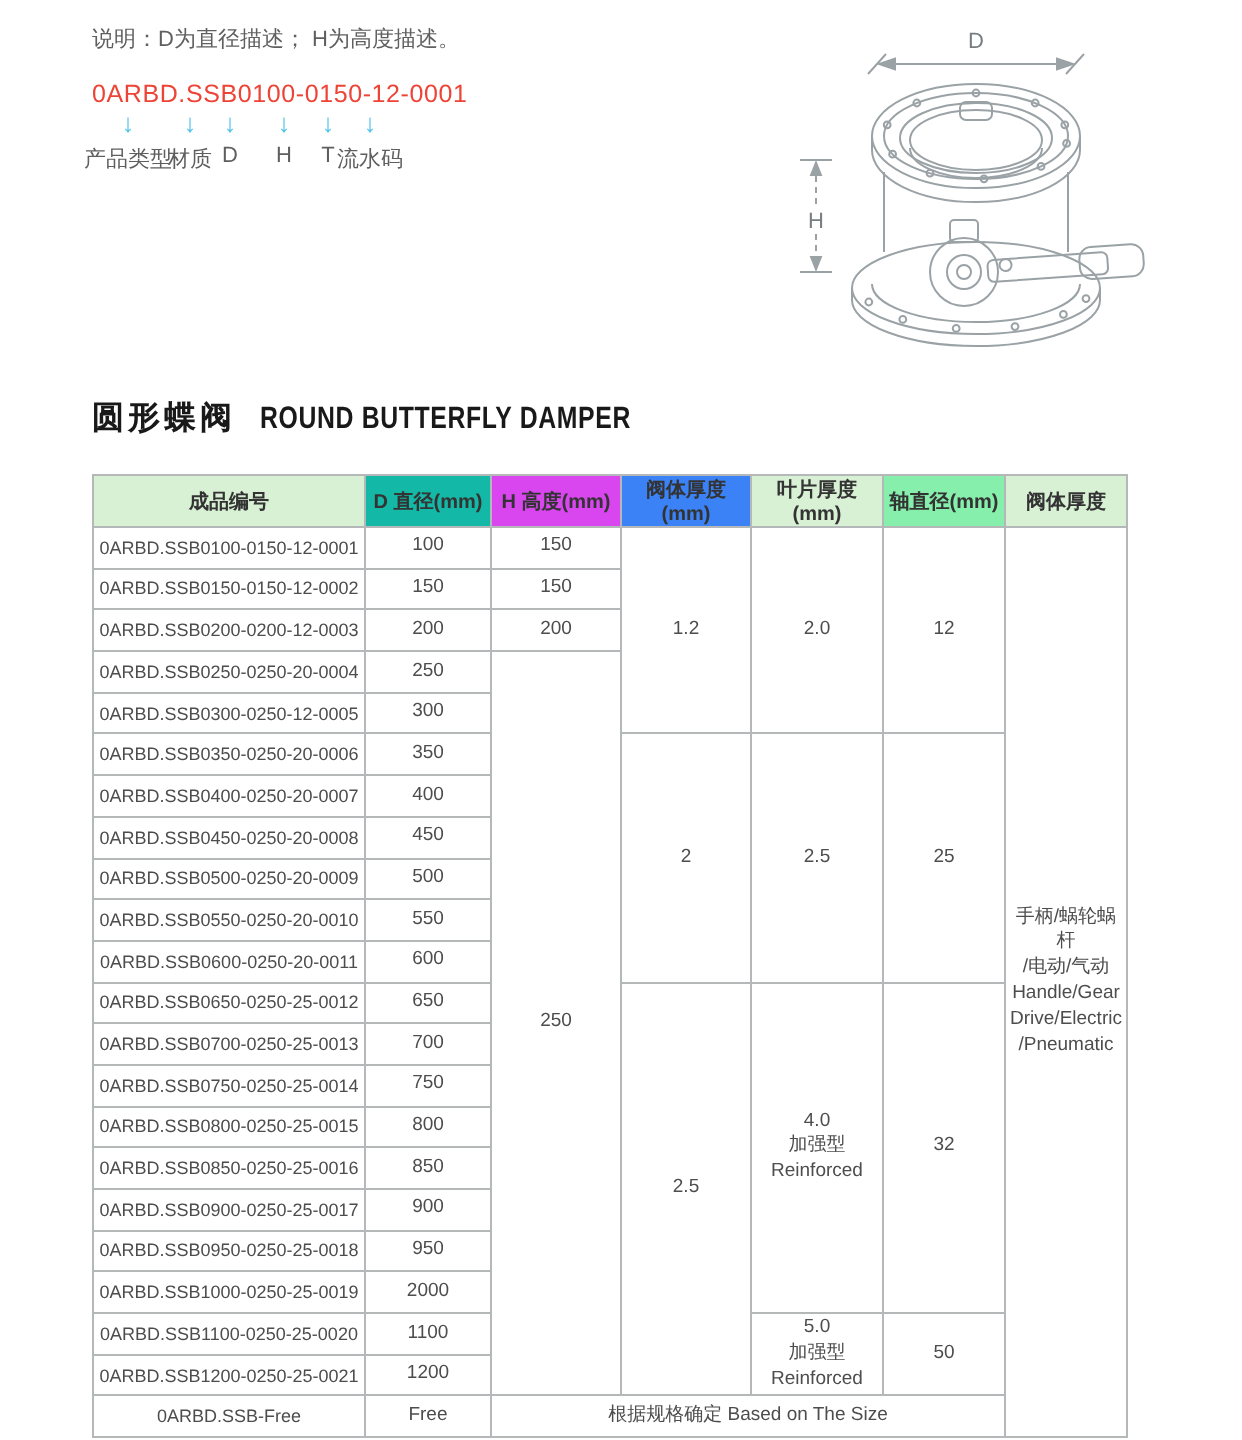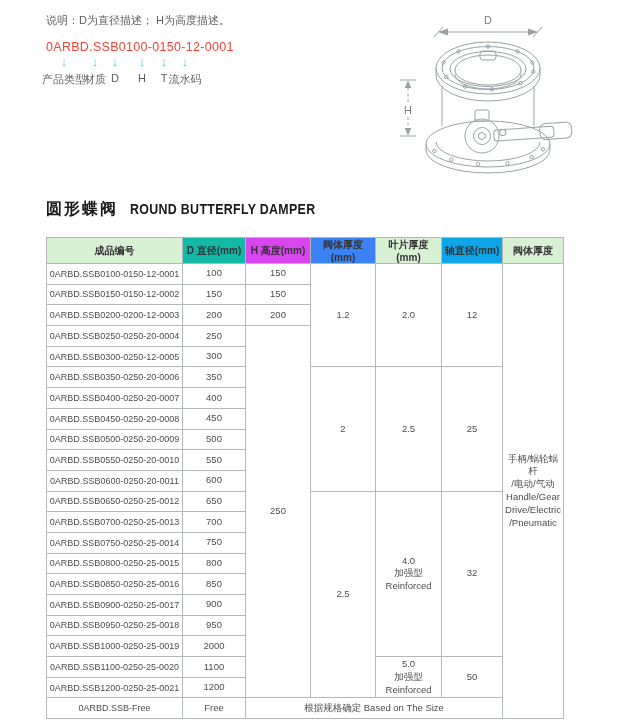--- a/index.html
+++ b/index.html
@@ -165,21 +165,21 @@
         <col>
         <col>
     </colgroup>
     <thead>
       <tr>
           <th style="background: rgb(216, 241, 213);">成品编号</th>
           <th style="background: #14b8a6;">D 直径(mm)</th>
           <th style="background: #d946ef;">H 高度(mm)</th>
           <th style="background: #3b82f6;">阀体厚度(mm)</th>
           <th style="background: rgb(216, 241, 213);">叶片厚度(mm)</th>
-          <th style="background: #0ea5e9;">轴直径(mm)</th>
+          <th style="background: #86efac;">轴直径(mm)</th>
           <th style="background: rgb(216, 241, 213);">阀体厚度</th>
         </tr>
     </thead>
     <tbody>
         <tr>
           <td>0ARBD.SSB0100-0150-12-0001</td>
           <td>100</td>
           <td>150</td>
           <td rowspan="5">1.2</td>
           <td rowspan="5">2.0</td>

